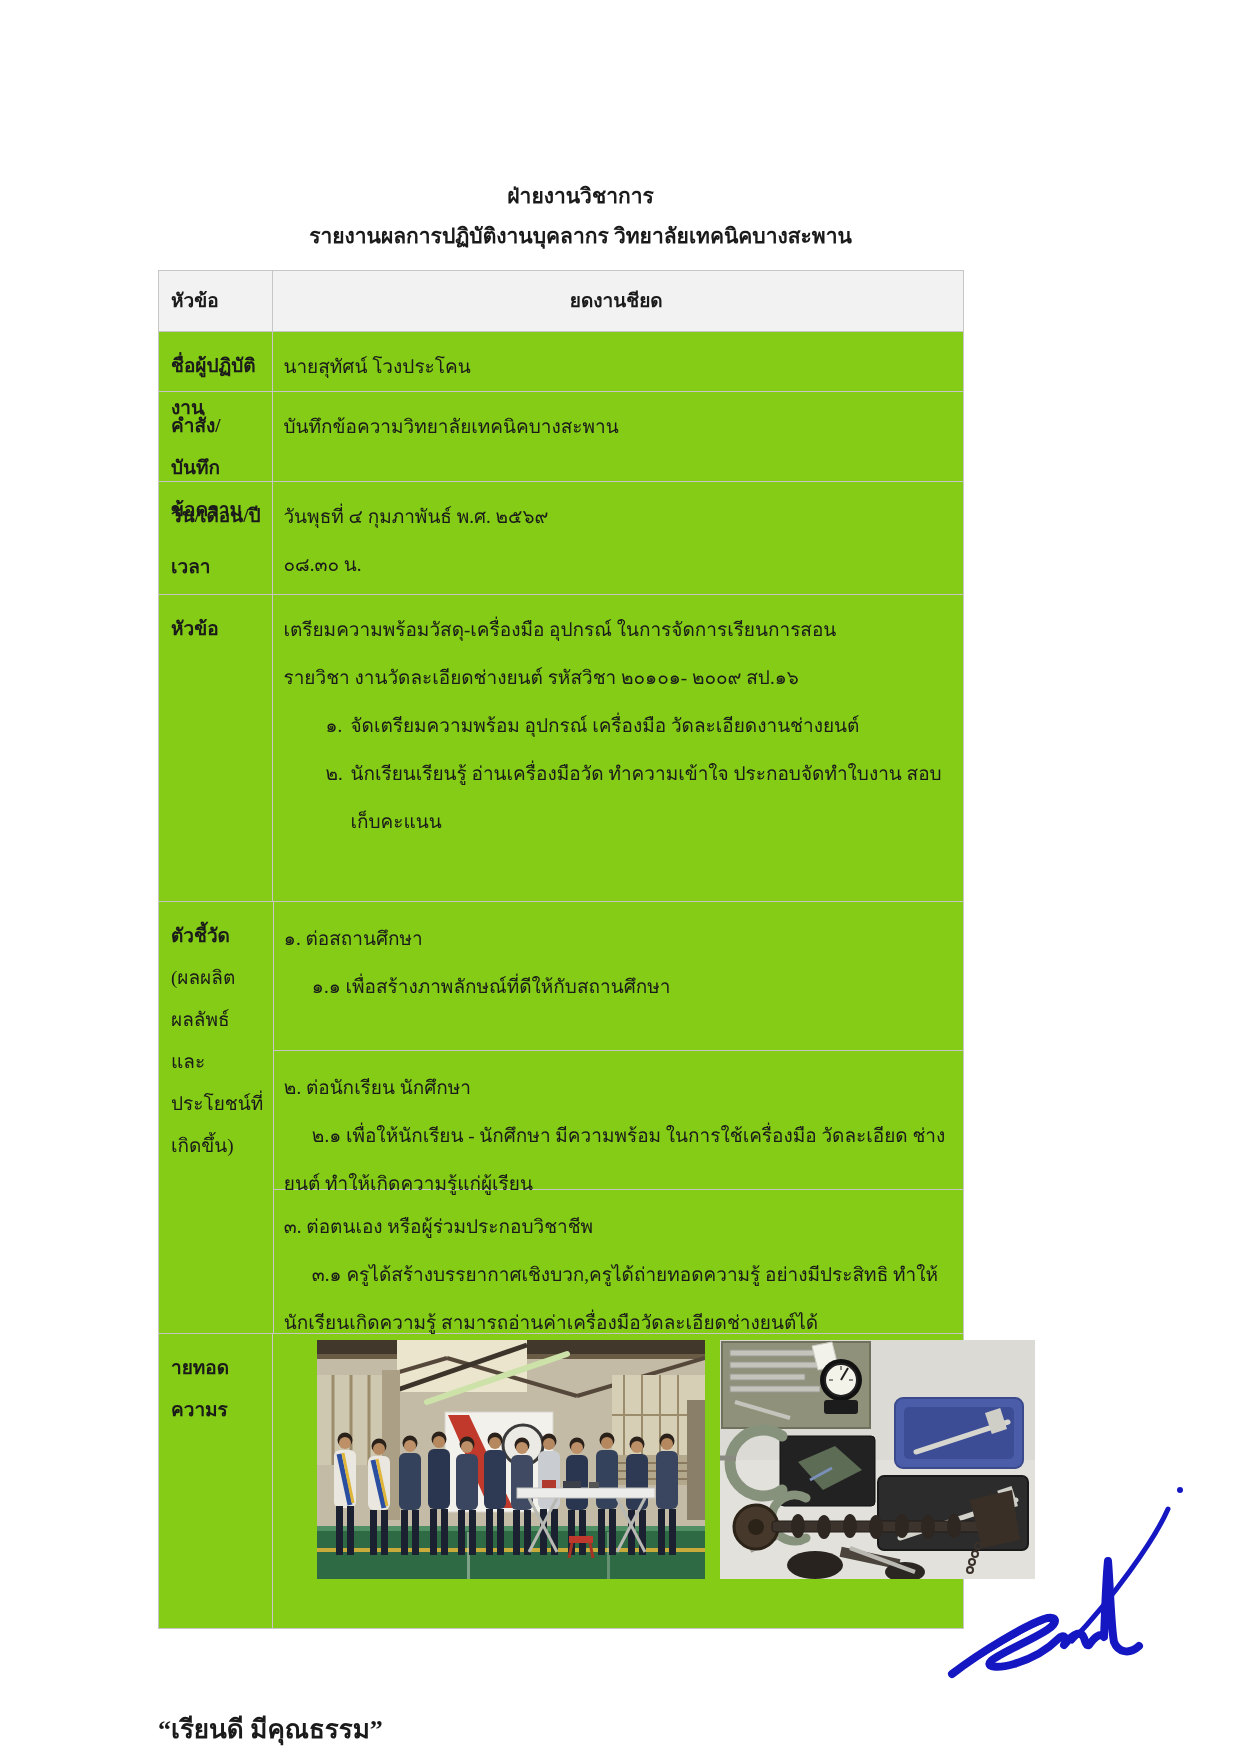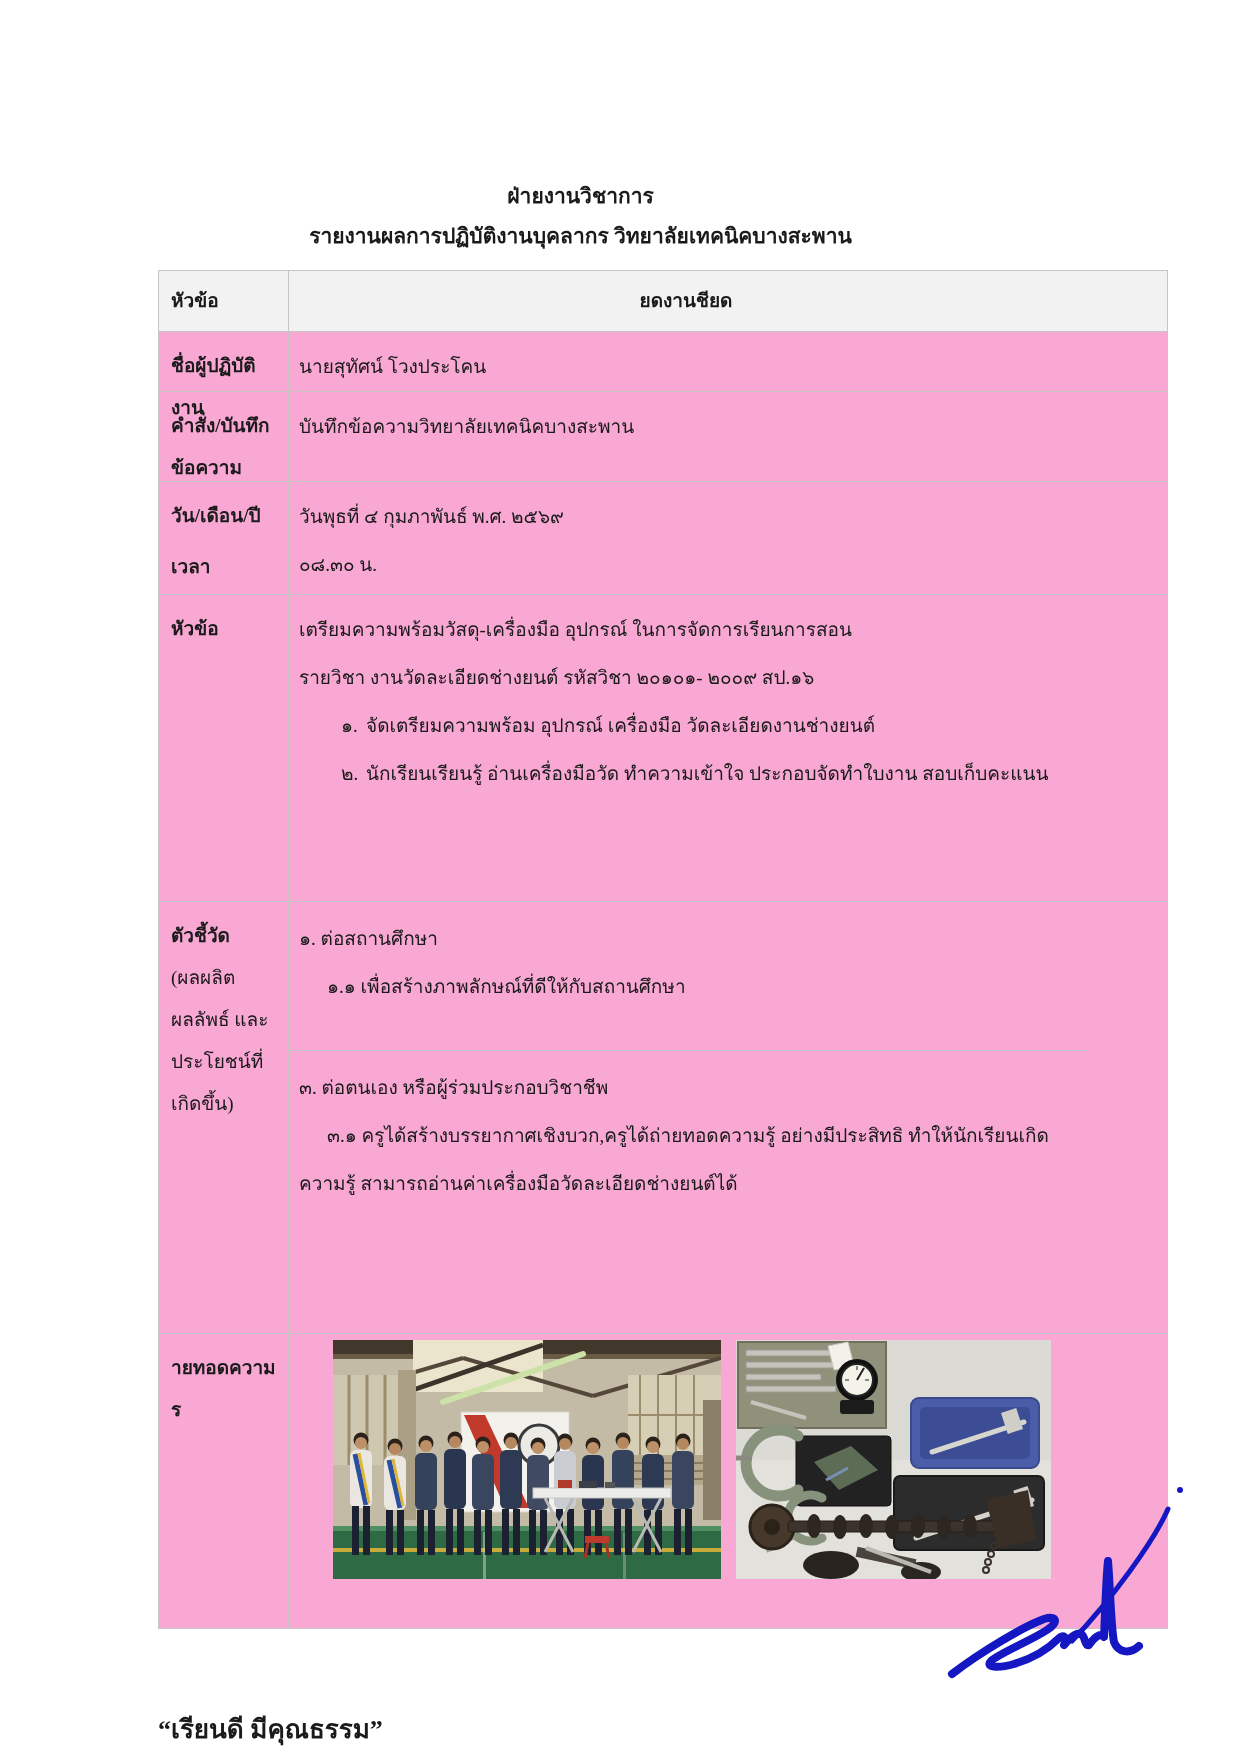--- a/index.html
+++ b/index.html
@@ -5,22 +5,22 @@
   * { margin:0; padding:0; box-sizing:border-box; }
   html,body { background:#ffffff; }
   #page {
     position:relative; width:1241px; height:1755px; background:#fff;
     font-family:"Liberation Serif","DejaVu Sans",serif; color:#1a1a1a; overflow:hidden;
   }
   .title-wrap { position:absolute; left:158px; top:176px; width:845px; text-align:center; }
   .title-line { font-size:21px; font-weight:bold; line-height:40px; }
   
   .doc-table {
-    position:absolute; left:158px; top:270px; width:1010px;
-    border:1px solid #c6c6c6; background:#f9a8d4;
+    position:absolute; left:158px; top:270px; width:806px;
+    border:1px solid #c6c6c6; background:#84cc16;
   }
   .t-row { display:flex; border-top:1px solid #c6c6c6; }
   .t-row:first-child { border-top:none; }
   .c1 { width:130px; border-right:1px solid #c6c6c6; padding:13px 6px 0 12px;
         font-size:19px; line-height:42px; }
   .c2 { width:798px; padding:11px 14px 0 10px; font-size:19px; line-height:48px; }
   .lbl { font-weight:bold; }
   .note { font-weight:normal; }
   .row-header { height:60px; background:#f2f2f2; }
   .row-header .c1 { padding-top:0; display:flex; align-items:center; font-weight:bold; }
@@ -107,20 +107,24 @@
     <div class="t-row row-kpi">
       <div class="c1">
         <div class="lbl">ตัวชี้วัด</div>
         <div class="note">(ผลผลิต ผลลัพธ์ และ ประโยชน์ที่เกิดขึ้น)</div>
       </div>
       <div class="c2">
         <div class="kpi-sub kpi-sub1">
           <div>๑. ต่อสถานศึกษา</div>
           <div class="indent1">๑.๑ เพื่อสร้างภาพลักษณ์ที่ดีให้กับสถานศึกษา</div>
         </div>
+        <div class="kpi-sub kpi-sub2">
+          <div>๒. ต่อนักเรียน นักศึกษา</div>
+          <div class="indent1">๒.๑   เพื่อให้นักเรียน - นักศึกษา มีความพร้อม ในการใช้เครื่องมือ วัดละเอียด ช่างยนต์  ทำให้เกิดความรู้แก่ผู้เรียน</div>
+        </div>
         <div class="kpi-sub kpi-sub3">
           <div>๓. ต่อตนเอง หรือผู้ร่วมประกอบวิชาชีพ</div>
           <div class="indent1">๓.๑ ครูได้สร้างบรรยากาศเชิงบวก,ครูได้ถ่ายทอดความรู้ อย่างมีประสิทธิ ทำให้นักเรียนเกิดความรู้  สามารถอ่านค่าเครื่องมือวัดละเอียดช่างยนต์ได้</div>
         </div>
       </div>
     </div>
 
     <div class="t-row row-images">
       <div class="c1">
         <div class="lbl">ายทอดความร</div>

